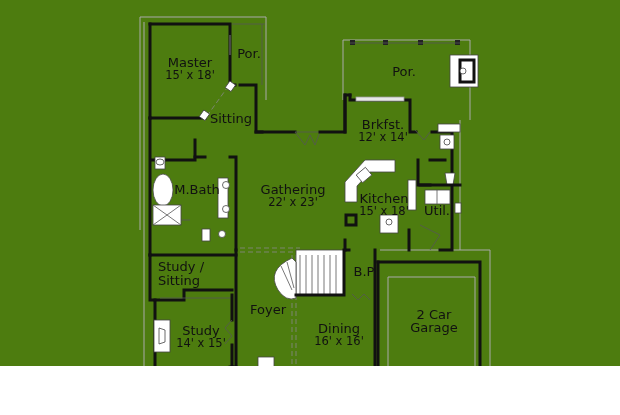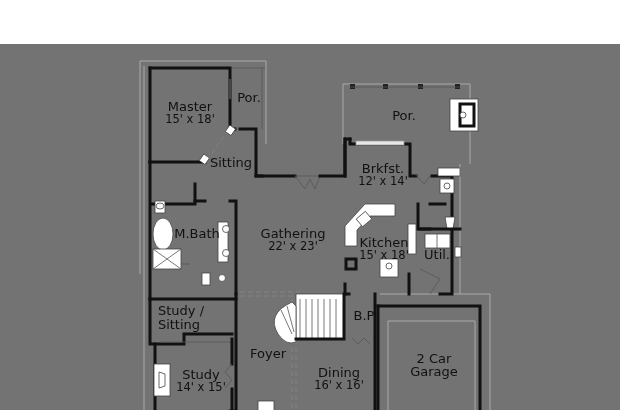--- a/index.html
+++ b/index.html
@@ -1,16 +1,16 @@
 <!DOCTYPE html>
 <html><head>
 <meta charset="utf-8">
 <style>
   html, body { margin:0; padding:0; background:#ffffff; }
-  #stage { position:relative; width:620px; height:366px; background:#737373; overflow:hidden;margin-top:44px; }
+  #stage { position:relative; width:620px; height:366px; background:#4d7c0f; overflow:hidden; }
   svg { position:absolute; left:0; top:0; }
   .lbl { font-family:"DejaVu Sans","Liberation Sans",sans-serif; fill:#111; }
   .room-name { font-size:13px; }
   .room-dim { font-size:11.5px; }
   .wall { stroke:#111; stroke-width:3; fill:none; stroke-linecap:square; }
   .thin { stroke:#555; stroke-width:0.8; fill:none; }
   .gray { stroke:#aaa; stroke-width:1; fill:none; }
   .dash { stroke:#888; stroke-width:0.8; fill:none; stroke-dasharray:5 3; }
   .fix { stroke:#444; stroke-width:0.8; fill:#fff; }
   .win { stroke:#999; stroke-width:0.8; fill:#e8e8e8; }

